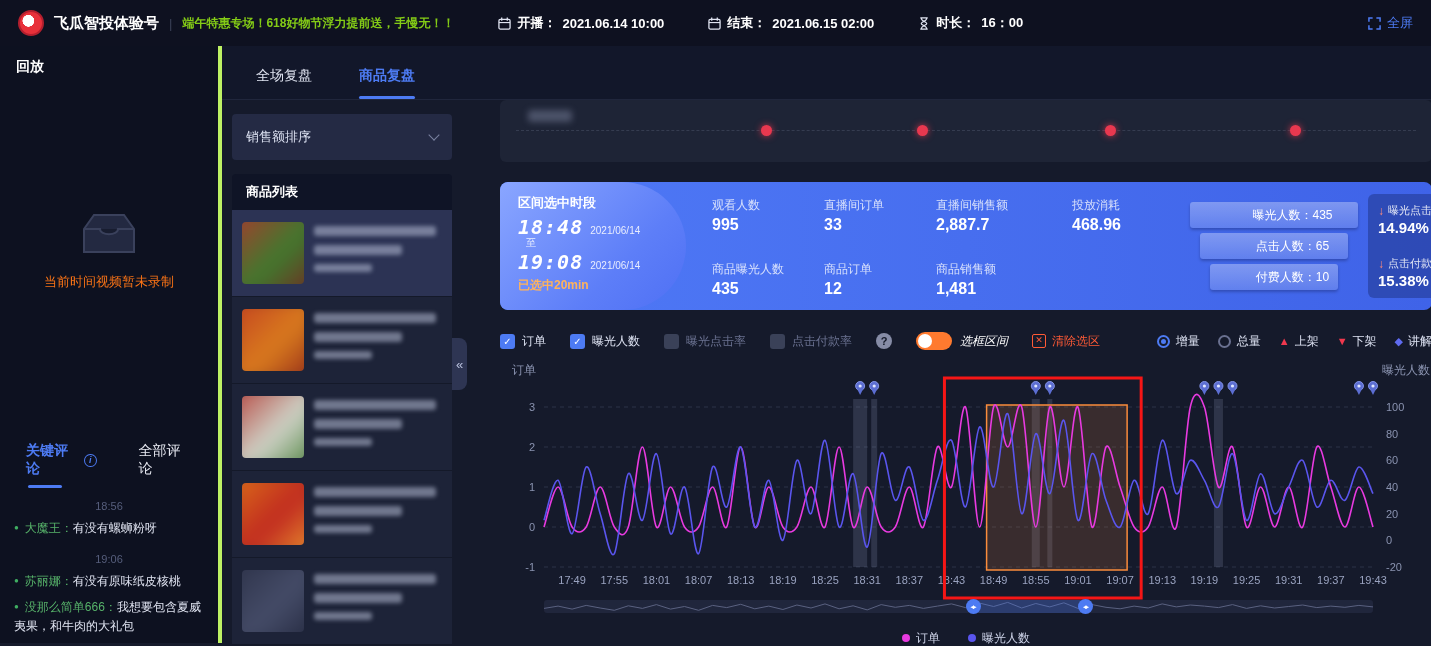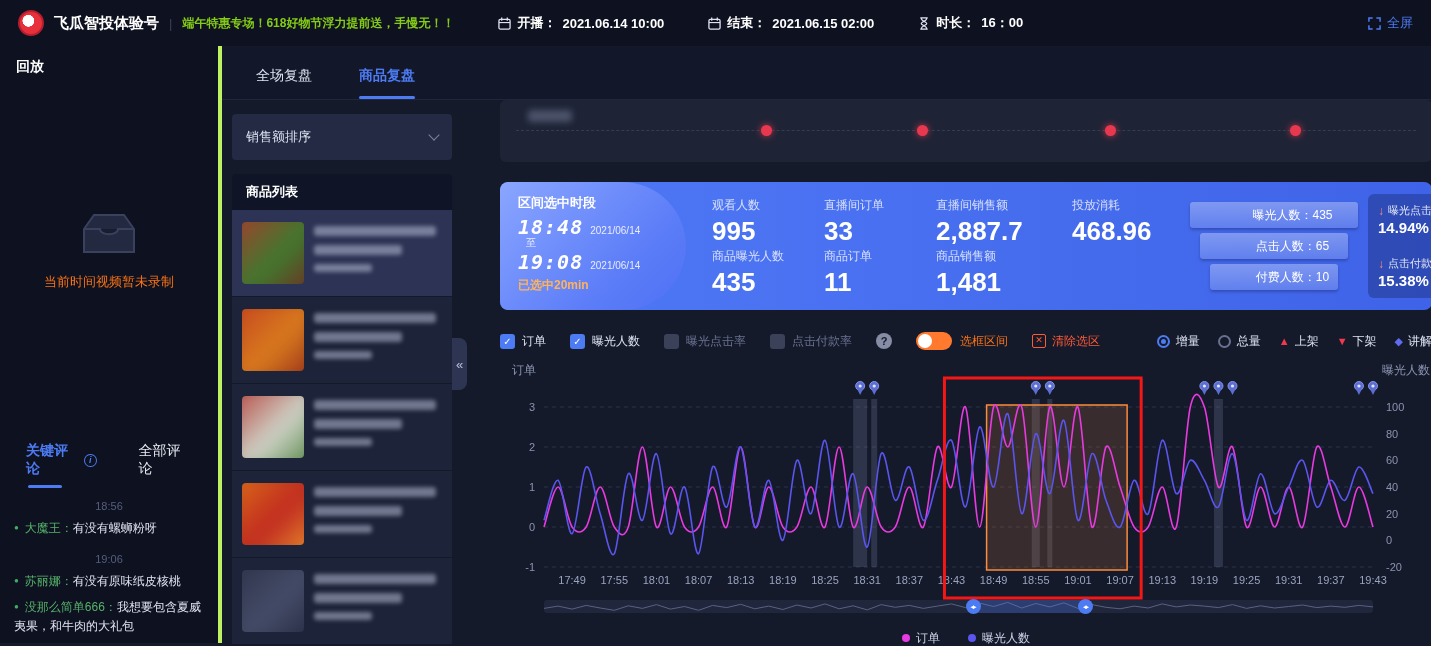--- a/index.html
+++ b/index.html
@@ -63,42 +63,42 @@
 .clock-row{display:flex;align-items:baseline;gap:7px;margin-top:3px;}
 .clock-time{font-family:"DejaVu Sans Mono","Liberation Mono",monospace;font-size:20px;font-weight:bold;letter-spacing:1px;font-style:italic;}
 .clock-date{font-size:10px;opacity:.85;}
 .clock-to{font-size:10px;opacity:.85;margin-left:8px;line-height:.8;}
 .sel-dur{color:#ffb35c;font-size:12px;margin-top:3px;font-weight:bold;}
 .metrics{flex:1;padding:15px 6px 12px 26px;display:flex;flex-direction:column;justify-content:space-between;}
 .mrow{display:flex;}
 .metric{width:112px;}
 .metric.wide{width:136px;}
 .m-label{font-size:12px;color:rgba(255,255,255,.78);}
-.m-value{font-size:26px;font-weight:bold;margin-top:2px;}
+.m-value{font-size:16px;font-weight:bold;margin-top:2px;}
 .funnel{width:308px;flex:none;display:flex;align-items:center;padding:12px 14px 12px 0;}
 .funnel-left{width:168px;display:flex;flex-direction:column;gap:5px;align-items:center;}
 .f-bar{height:26px;border-radius:3px;background:linear-gradient(180deg,rgba(255,255,255,.32),rgba(255,255,255,.16));display:flex;align-items:center;justify-content:center;font-size:12px;width:100%;box-shadow:0 2px 3px rgba(0,0,30,.25);padding-left:37px;}
 .f-bar.f2{width:88%;}
 .f-bar.f3{width:76%;}
 .funnel-right{flex:1;background:rgba(15,30,90,.35);border-radius:6px;margin-left:10px;padding:9px 10px;display:flex;flex-direction:column;justify-content:space-between;align-self:stretch;}
 .r-label{font-size:11px;color:rgba(255,255,255,.85);display:flex;align-items:center;gap:4px;}
 .r-value{font-size:15px;font-weight:bold;margin-top:1px;}
 .r-arrow{color:#ff8a7a;font-size:12px;}
 
 
 .controls{margin-top:20px;display:flex;align-items:center;gap:24px;font-size:12px;color:#dde2f2;height:22px;}
 .cb{display:flex;align-items:center;gap:7px;cursor:pointer;}
 .cbox{width:15px;height:15px;border-radius:3px;background:#4d7bf3;color:#fff;font-size:10px;display:flex;align-items:center;justify-content:center;}
 .cbox.off{background:#3a4158;color:#3a4158;}
 .cb.dis{color:#6a7190;}
 .help{width:16px;height:16px;border-radius:50%;background:#868ca6;color:#141928;font-weight:bold;font-size:11px;display:flex;align-items:center;justify-content:center;cursor:pointer;}
 .tgl-wrap{display:flex;align-items:center;gap:8px;cursor:pointer;}
 .toggle{width:36px;height:18px;border-radius:9px;background:#ff7a2f;position:relative;}
 .knob{position:absolute;left:2px;top:2px;width:14px;height:14px;border-radius:50%;background:#fff;}
-.tg-label{color:#f97316;}
+.tg-label{color:#ffffff;font-style:italic;}
 .clear{display:flex;align-items:center;gap:6px;color:#ff5a36;cursor:pointer;}
 .clr-box{width:14px;height:14px;border:1.5px solid #ff5a36;border-radius:2px;font-size:9px;line-height:11px;text-align:center;color:#ff5a36;}
 .right-controls{margin-left:auto;display:flex;align-items:center;gap:18px;}
 .radio-item{display:flex;align-items:center;gap:6px;cursor:pointer;}
 .radio{width:13px;height:13px;border-radius:50%;border:2px solid #4d7bf3;position:relative;}
 .radio:after{content:"";position:absolute;inset:2px;background:#4d7bf3;border-radius:50%;}
 .radio.off{border-color:#6a7190;}
 .radio.off:after{display:none;}
 .mk{display:flex;align-items:center;gap:5px;}
 .sym.red{color:#f0384e;font-size:11px;}
@@ -300,21 +300,21 @@
               <div class="m-value">468.96</div>
             </div>
         </div>
         <div class="mrow">
           <div class="metric">
               <div class="m-label">商品曝光人数</div>
               <div class="m-value">435</div>
             </div>
           <div class="metric">
               <div class="m-label">商品订单</div>
-              <div class="m-value">11</div>
+              <div class="m-value">12</div>
             </div>
           <div class="metric wide">
               <div class="m-label">商品销售额</div>
               <div class="m-value">1,481</div>
             </div>
         </div>
       </div>
       <div class="funnel">
         <div class="funnel-left">
           <div class="f-bar">

